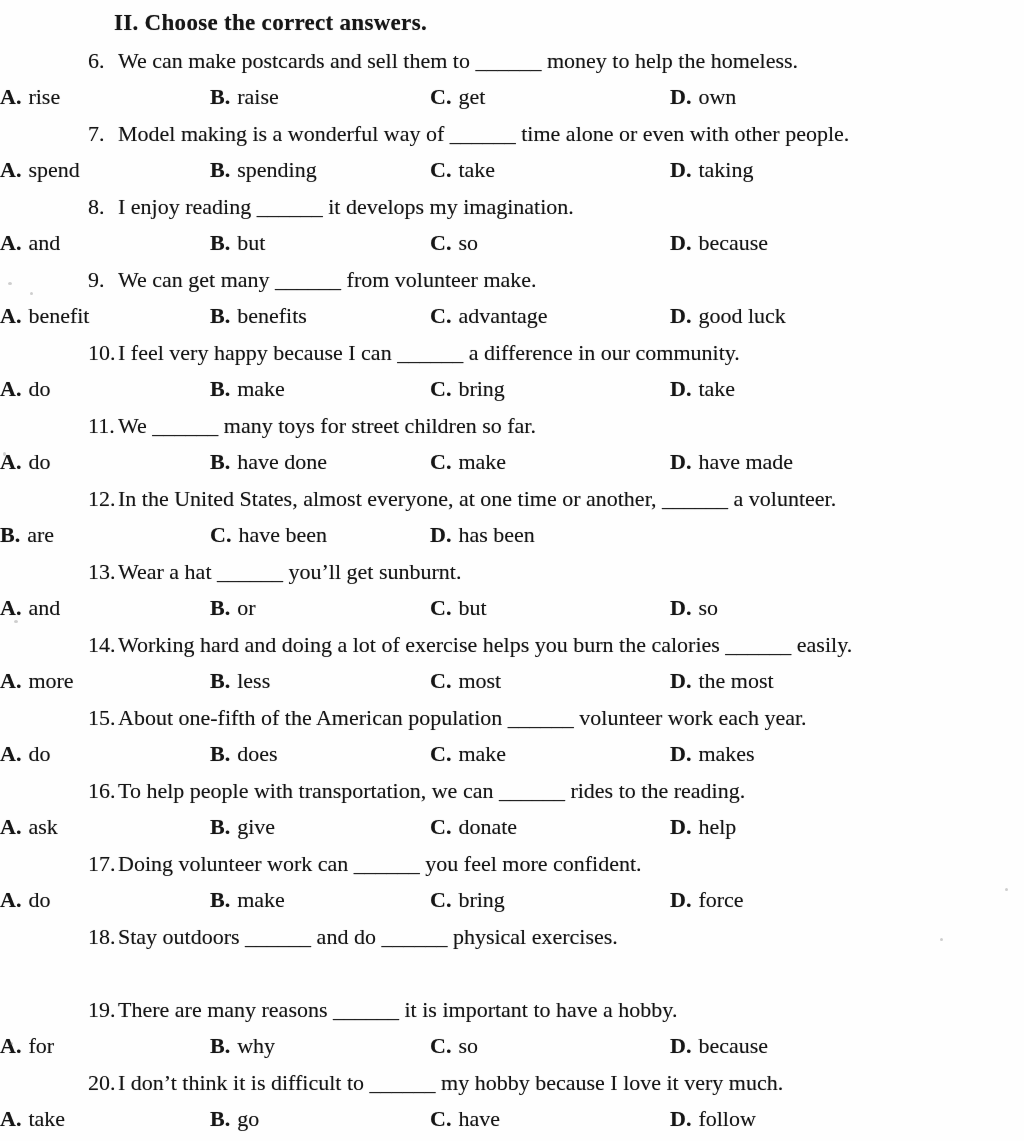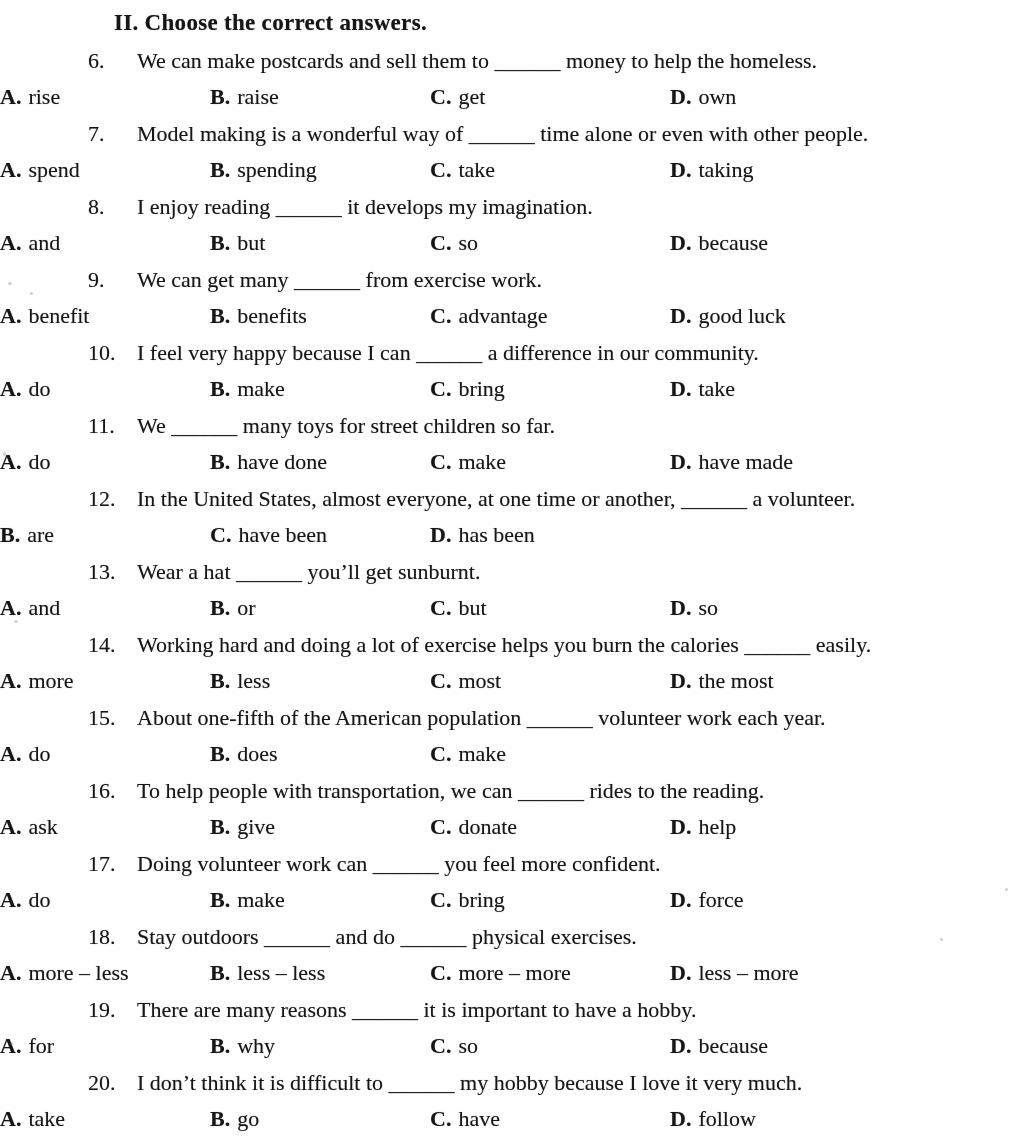--- a/index.html
+++ b/index.html
@@ -24,21 +24,21 @@
   .stem-line {
     display:flex;
     margin-left:88px;
     font-size:22px;
     line-height:37px;
     height:37px;
     white-space:nowrap;
     text-shadow:0 0 1px rgba(0,0,0,.35);
   }
   .qnum { flex:0 0 30px; }
-  .stem { flex:1;margin-left:19px; }
+  .stem { flex:1; }
   .options {
     display:grid;
     grid-template-columns:210px 220px 240px auto;
     font-size:22px;
     line-height:36px;
     height:36px;
     white-space:nowrap;
     text-shadow:0 0 1px rgba(0,0,0,.35);
   }
   .lab { font-weight:bold; margin-right:7px; }
@@ -91,21 +91,21 @@
       <span class="option"><span class="lab">A.</span><span>and</span></span>
       <span class="option"><span class="lab">B.</span><span>but</span></span>
       <span class="option"><span class="lab">C.</span><span>so</span></span>
       <span class="option"><span class="lab">D.</span><span>because</span></span>
     </div>
   </div>
 
   <div class="q">
     <div class="stem-line">
         <span class="qnum">9.</span>
-        <span class="stem">We can get many ______ from exercise work.</span>
+        <span class="stem">We can get many ______ from volunteer make.</span>
       </div>
     <div class="options">
       <span class="option"><span class="lab">A.</span><span>benefit</span></span>
       <span class="option"><span class="lab">B.</span><span>benefits</span></span>
       <span class="option"><span class="lab">C.</span><span>advantage</span></span>
       <span class="option"><span class="lab">D.</span><span>good luck</span></span>
     </div>
   </div>
 
   <div class="q">
@@ -174,20 +174,21 @@
 
   <div class="q">
     <div class="stem-line">
         <span class="qnum">15.</span>
         <span class="stem">About one-fifth of the American population ______ volunteer work each year.</span>
       </div>
     <div class="options">
       <span class="option"><span class="lab">A.</span><span>do</span></span>
       <span class="option"><span class="lab">B.</span><span>does</span></span>
       <span class="option"><span class="lab">C.</span><span>make</span></span>
+      <span class="option"><span class="lab">D.</span><span>makes</span></span>
     </div>
   </div>
 
   <div class="q">
     <div class="stem-line">
         <span class="qnum">16.</span>
         <span class="stem">To help people with transportation, we can ______ rides to the reading.</span>
       </div>
     <div class="options">
       <span class="option"><span class="lab">A.</span><span>ask</span></span>
@@ -208,26 +209,20 @@
       <span class="option"><span class="lab">C.</span><span>bring</span></span>
       <span class="option"><span class="lab">D.</span><span>force</span></span>
     </div>
   </div>
 
   <div class="q">
     <div class="stem-line">
         <span class="qnum">18.</span>
         <span class="stem">Stay outdoors ______ and do ______ physical exercises.</span>
       </div>
-    <div class="options">
-      <span class="option"><span class="lab">A.</span><span>more – less</span></span>
-      <span class="option"><span class="lab">B.</span><span>less – less</span></span>
-      <span class="option"><span class="lab">C.</span><span>more – more</span></span>
-      <span class="option"><span class="lab">D.</span><span>less – more</span></span>
-    </div>
   </div>
 
   <div class="q">
     <div class="stem-line">
         <span class="qnum">19.</span>
         <span class="stem">There are many reasons ______ it is important to have a hobby.</span>
       </div>
     <div class="options">
       <span class="option"><span class="lab">A.</span><span>for</span></span>
       <span class="option"><span class="lab">B.</span><span>why</span></span>

